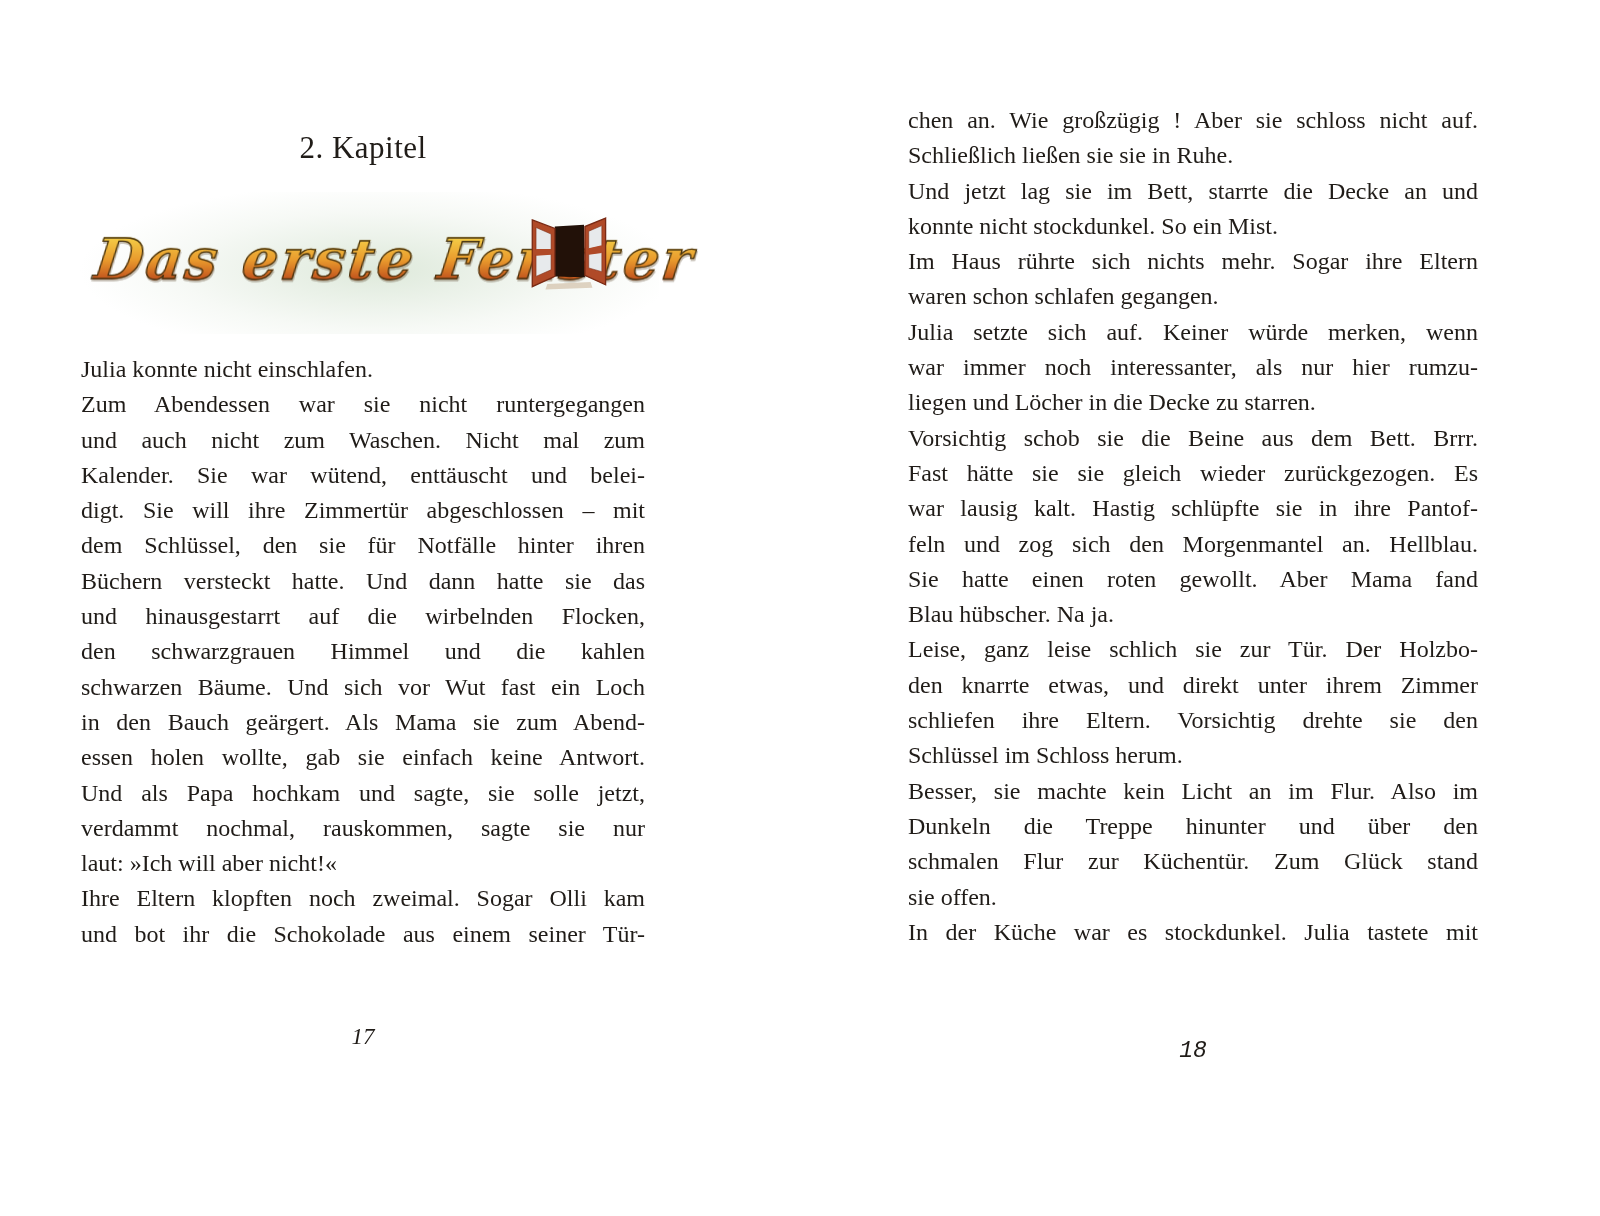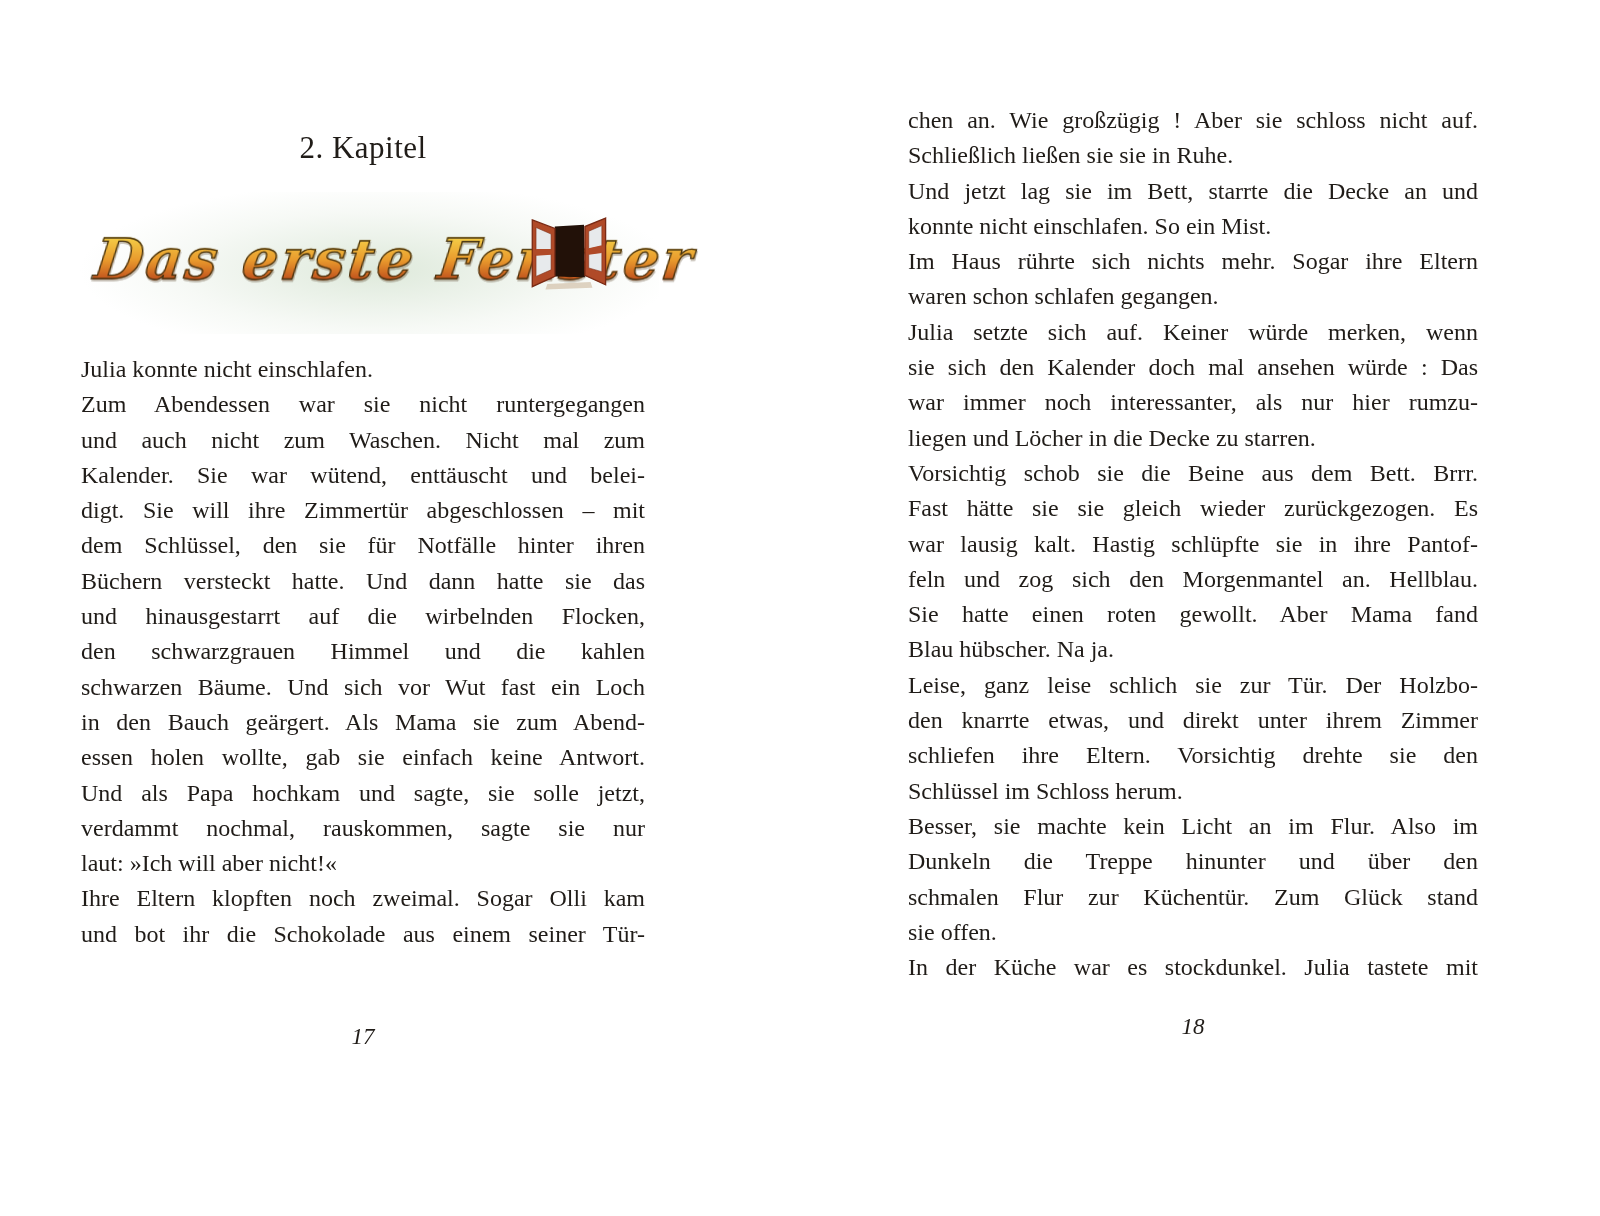--- a/index.html
+++ b/index.html
@@ -60,21 +60,21 @@
     white-space:normal;
     text-align:justify;
     text-align-last:justify;
   }
 
   .page-number{
     position:absolute;left:0;width:100%;text-align:center;
     font-style:italic;font-size:23px;line-height:34px;
   }
   .pn-left{top:1020px;}
-  .pn-right{top:1010px;}
+  .pn-right{top:1034px;font-family:Liberation Mono, monospace;}
 </style>
 </head>
 <body>
 
 <div class="spread">
 
   <section class="page page-left">
     <h2 class="chapter-heading">2. Kapitel</h2>
 
     <div class="chapter-art">
@@ -119,25 +119,24 @@
       </div>
 
     <div class="page-number pn-left">17</div>
   </section>
 
   <section class="page page-right">
     <div class="body-text body-right" id="right-lines">
         <div class="line just">chen an. Wie großzügig ! Aber sie schloss nicht auf.</div>
         <div class="line">Schließlich ließen sie sie in Ruhe.</div>
         <div class="line just">Und jetzt lag sie im Bett, starrte die Decke an und</div>
-        <div class="line">konnte nicht einschlafen. So ein Mist.</div>
+        <div class="line">konnte nicht stockdunkel. So ein Mist.</div>
         <div class="line just">Im Haus rührte sich nichts mehr. Sogar ihre Eltern</div>
         <div class="line">waren schon schlafen gegangen.</div>
         <div class="line just">Julia setzte sich auf. Keiner würde merken, wenn</div>
-        <div class="line just">sie sich den Kalender doch mal ansehen würde : Das</div>
         <div class="line just">war immer noch interessanter, als nur hier rumzu-</div>
         <div class="line">liegen und Löcher in die Decke zu starren.</div>
         <div class="line just">Vorsichtig schob sie die Beine aus dem Bett. Brrr.</div>
         <div class="line just">Fast hätte sie sie gleich wieder zurückgezogen. Es</div>
         <div class="line just">war lausig kalt. Hastig schlüpfte sie in ihre Pantof-</div>
         <div class="line just">feln und zog sich den Morgenmantel an. Hellblau.</div>
         <div class="line just">Sie hatte einen roten gewollt. Aber Mama fand</div>
         <div class="line">Blau hübscher. Na ja.</div>
         <div class="line just">Leise, ganz leise schlich sie zur Tür. Der Holzbo-</div>
         <div class="line just">den knarrte etwas, und direkt unter ihrem Zimmer</div>

